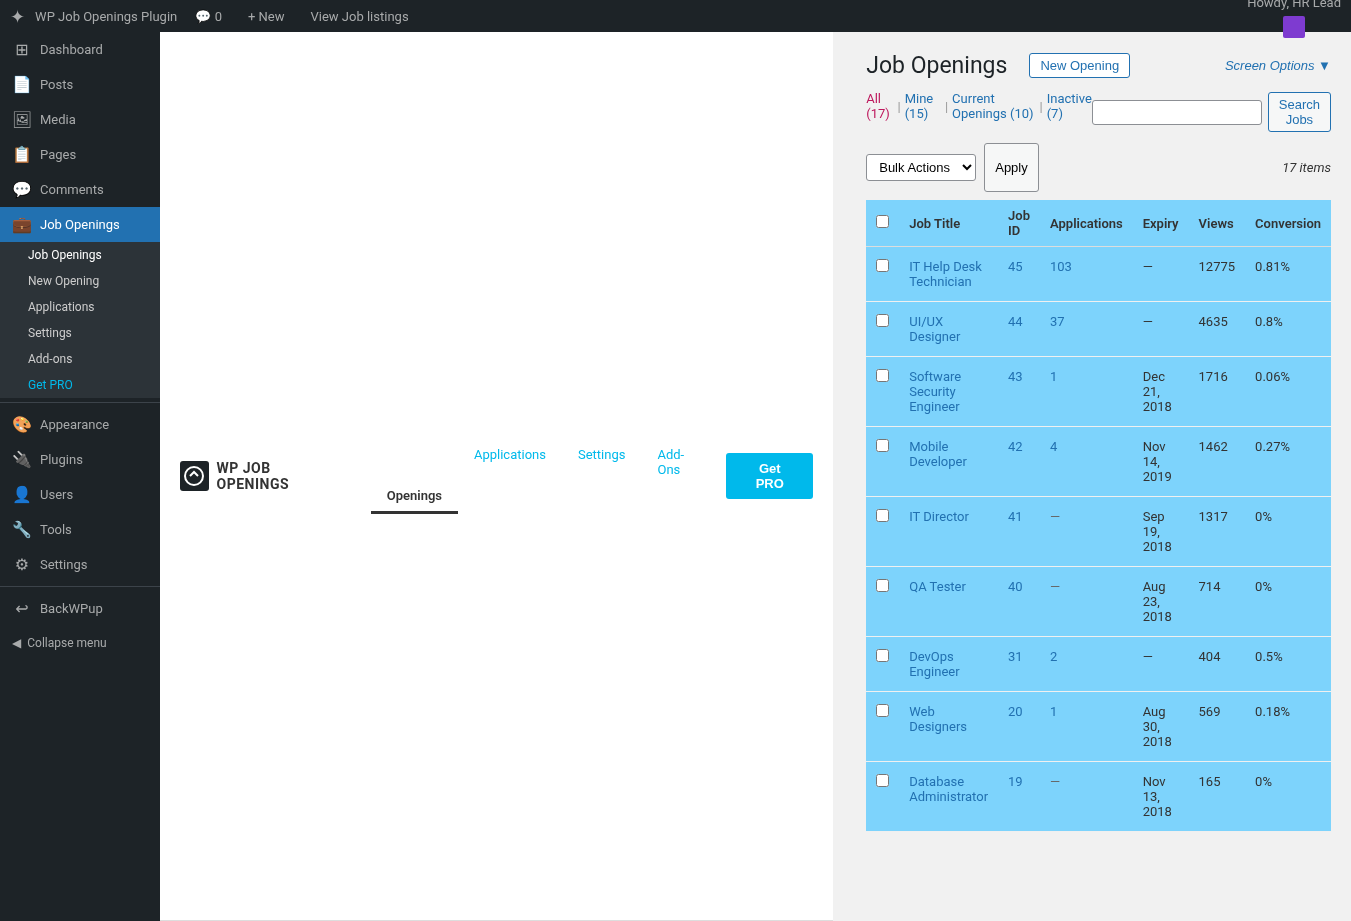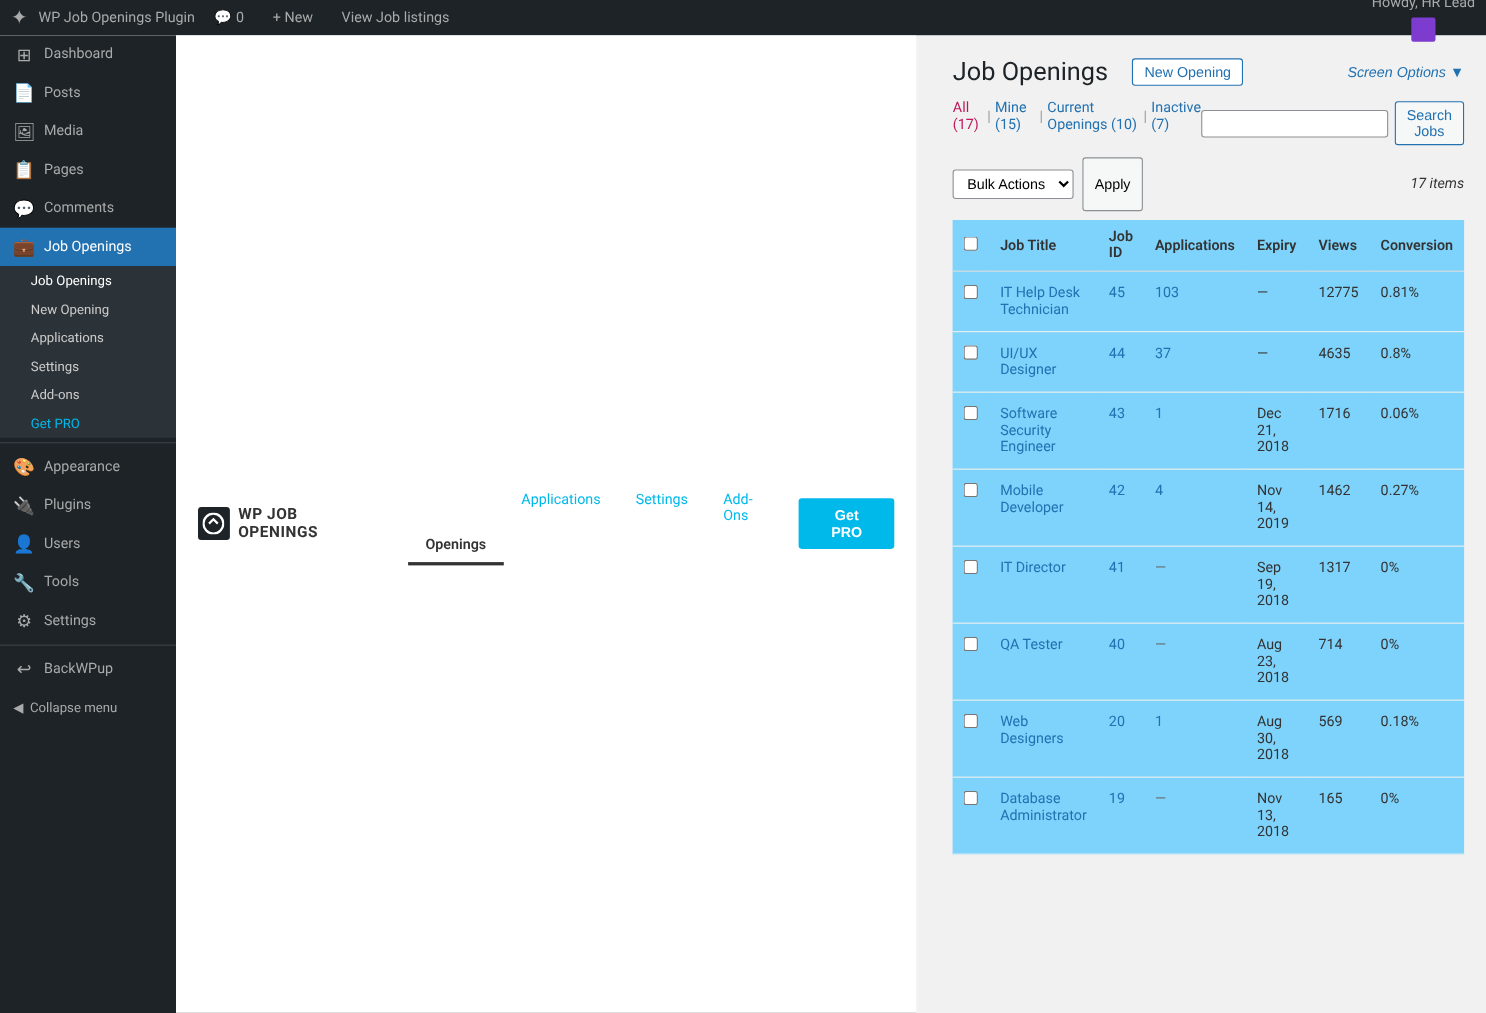--- a/index.html
+++ b/index.html
@@ -384,20 +384,43 @@
     </td>
     <td>
       <span>0%</span>
     </td>
   </tr>
             <tr>
     <td class="cb-col">
       <input type="checkbox" style="">
     </td>
     <td>
+      <a href="#" class="job-title-link">DevOps Engineer</a>
+    </td>
+    <td>
+      <a href="#" class="link-blue">31</a>
+    </td>
+    <td>
+      <a href="#" class="link-blue">2</a>
+    </td>
+    <td>
+      <span>—</span>
+    </td>
+    <td>
+      <span>404</span>
+    </td>
+    <td>
+      <span>0.5%</span>
+    </td>
+  </tr>
+            <tr>
+    <td class="cb-col">
+      <input type="checkbox" style="">
+    </td>
+    <td>
       <a href="#" class="job-title-link">Web Designers</a>
     </td>
     <td>
       <a href="#" class="link-blue">20</a>
     </td>
     <td>
       <a href="#" class="link-blue">1</a>
     </td>
     <td>
       <span>Aug 30, 2018</span>

